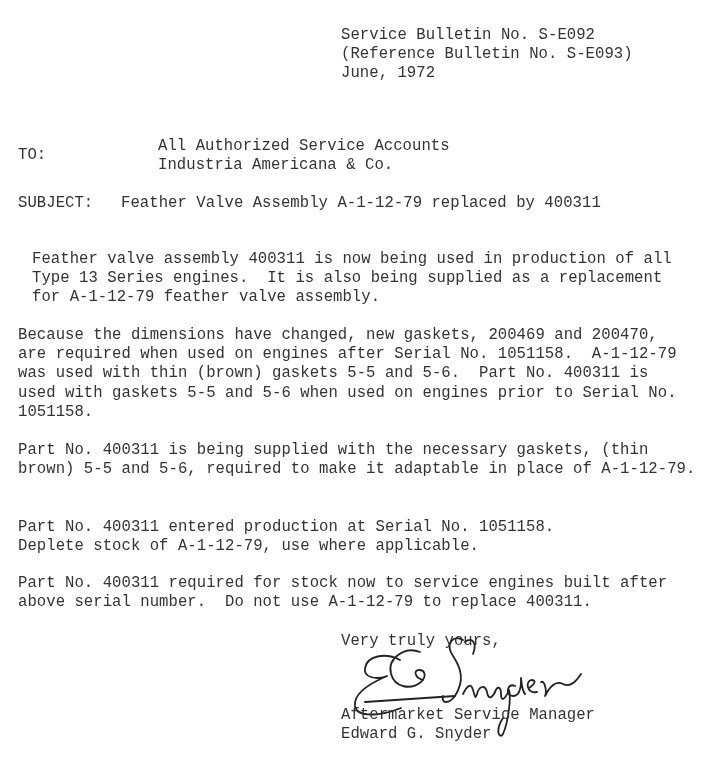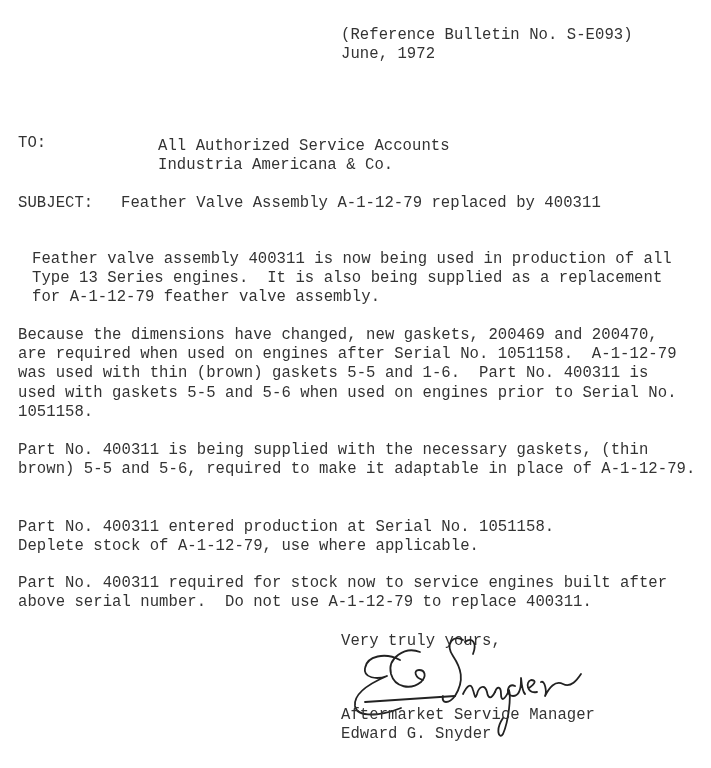--- a/index.html
+++ b/index.html
@@ -19,21 +19,21 @@
     }
     .line {
       position: absolute;
       white-space: pre;
       line-height: 19px;
       height: 19px;
     }
     .block { position: absolute; }
     .block .row { white-space: pre; line-height: 19.2px; height: 19.2px; }
     #header-block { left: 341px; top: 26px; }
-    #to-label { left: 18px; top: 134px; }
+    #to-label { left: 18px; top: 146px; }
     #to-block { left: 121px; top: 137px; margin-left: 37px; }
     #subject-label { left: 18px; top: 194px; }
     #subject-value { left: 121px; top: 194px; }
     #para1 { left: 32px; top: 250px; }
     #para2 { left: 18px; top: 326px; }
     #para3 { left: 18px; top: 441px; }
     #para4 { left: 18px; top: 498px; margin-top: 20px; }
     #para5 { left: 18px; top: 537px; }
     #para6 { left: 18px; top: 574px; }
     #closing { left: 341px; top: 632px; }
@@ -52,20 +52,21 @@
       width: 8px;
       height: 6px;
       color: #bbbbbb;
       font-size: 8px;
     }
   </style>
 </head>
 <body>
 
 <div class="block" id="header-block">
+  <div class="row">Service Bulletin No. S-E092</div>
   <div class="row">(Reference Bulletin No. S-E093)</div>
   <div class="row">June, 1972</div>
 </div>
 
 <div class="line" id="to-label">TO:</div>
 <div class="block" id="to-block">
   <div class="row">All Authorized Service Accounts</div>
   <div class="row">Industria Americana &amp; Co.</div>
 </div>
 
@@ -74,21 +75,21 @@
 
 <div class="block" id="para1">
   <div class="row">Feather valve assembly 400311 is now being used in production of all</div>
   <div class="row">Type 13 Series engines.  It is also being supplied as a replacement</div>
   <div class="row">for A-1-12-79 feather valve assembly.</div>
 </div>
 
 <div class="block" id="para2">
   <div class="row">Because the dimensions have changed, new gaskets, 200469 and 200470,</div>
   <div class="row">are required when used on engines after Serial No. 1051158.  A-1-12-79</div>
-  <div class="row">was used with thin (brown) gaskets 5-5 and 1-6.  Part No. 400311 is</div>
+  <div class="row">was used with thin (brown) gaskets 5-5 and 5-6.  Part No. 400311 is</div>
   <div class="row">used with gaskets 5-5 and 5-6 when used on engines prior to Serial No.</div>
   <div class="row">1051158.</div>
 </div>
 
 <div class="block" id="para3">
   <div class="row">Part No. 400311 is being supplied with the necessary gaskets, (thin</div>
   <div class="row">brown) 5-5 and 5-6, required to make it adaptable in place of A-1-12-79.</div>
 </div>
 
 <div class="block" id="para4">

